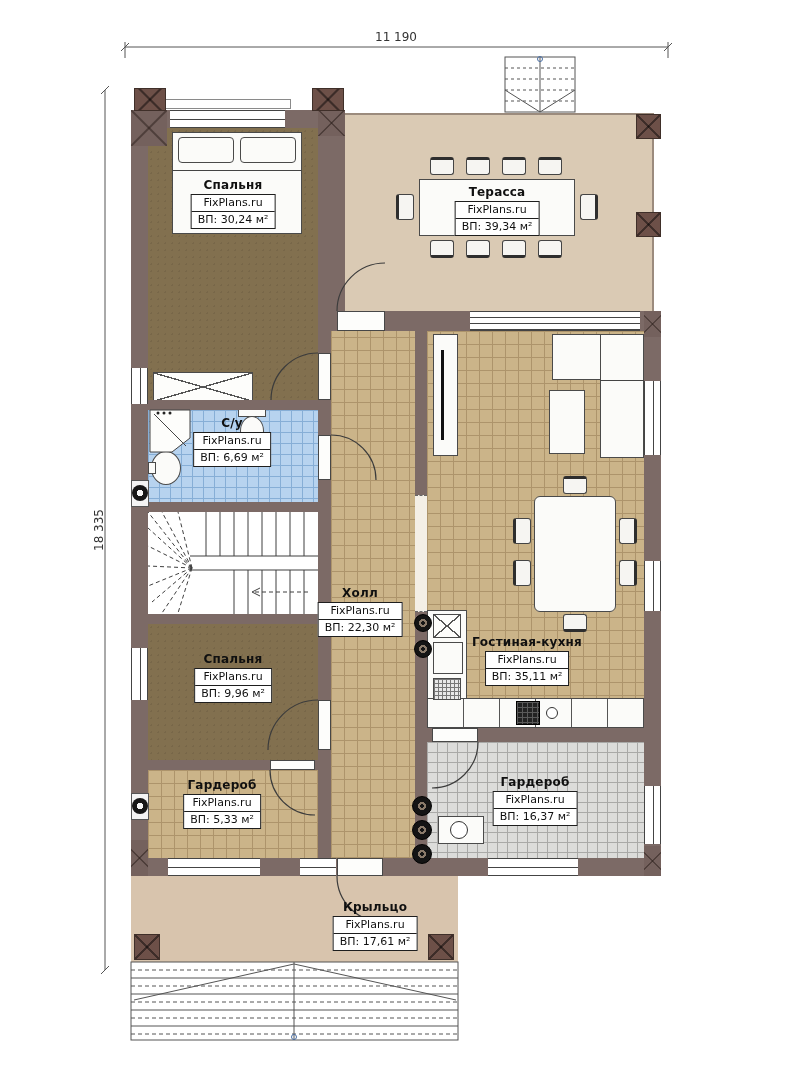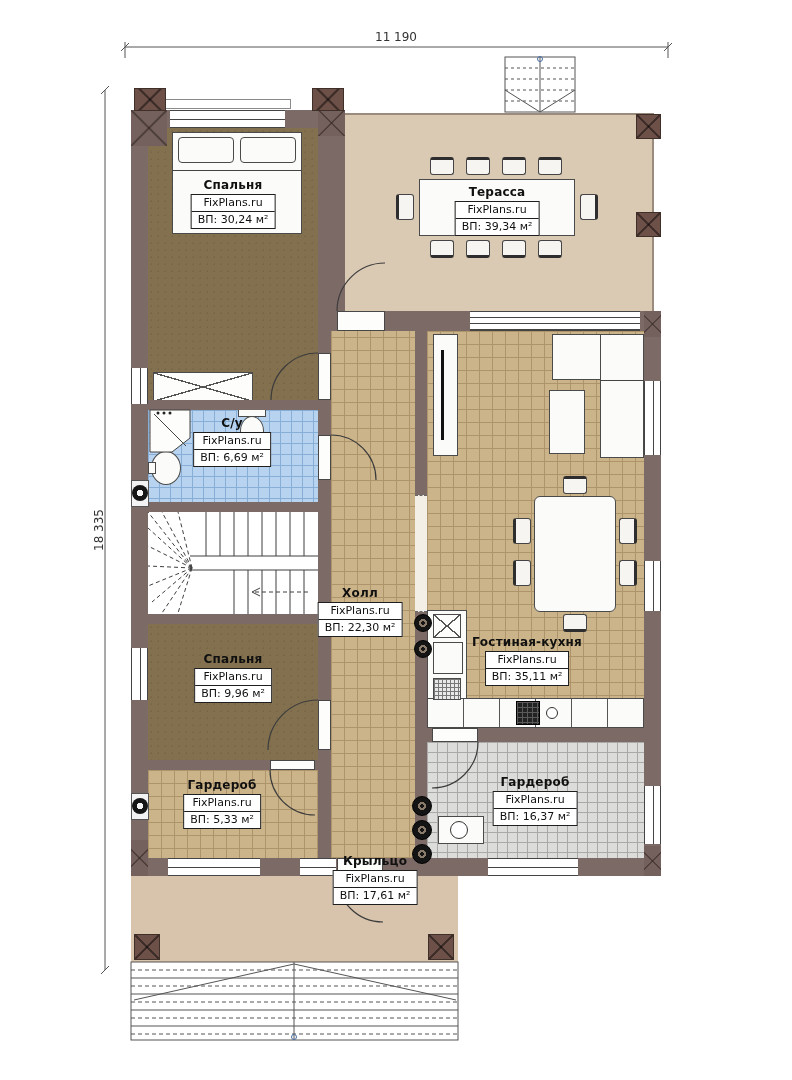--- a/index.html
+++ b/index.html
@@ -338,21 +338,21 @@
       <div class="room-area">ВП: 5,33 м²</div>
     </div>
   </div>
   <div class="room-label" style="left:535px;top:775px;">
     <div class="room-name">Гардероб</div>
     <div class="room-box">
       <div class="room-brand">FixPlans.ru</div>
       <div class="room-area">ВП: 16,37 м²</div>
     </div>
   </div>
-  <div class="room-label" style="left:352px;top:854px;padding-left:46px;">
+  <div class="room-label" style="left:352px;top:900px;padding-left:46px;">
     <div class="room-name">Крыльцо</div>
     <div class="room-box">
       <div class="room-brand">FixPlans.ru</div>
       <div class="room-area">ВП: 17,61 м²</div>
     </div>
   </div>
 
 </div>
 
 </body></html>

